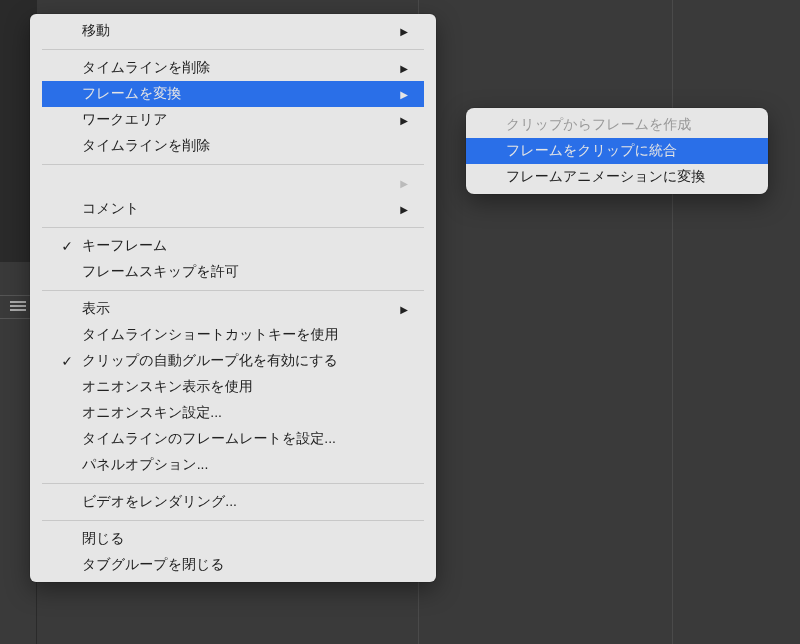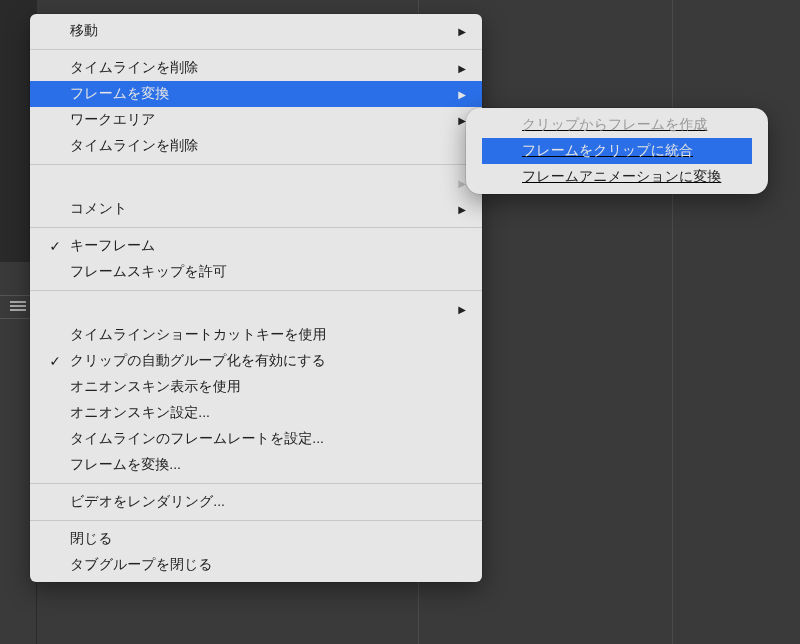--- a/index.html
+++ b/index.html
@@ -15,36 +15,35 @@
     .bg-line-v1 { position: absolute; left: 36px; top: 0; bottom: 0; width: 1px; background: #2a2a2a; }
     .bg-line-v2 { position: absolute; left: 418px; top: 0; bottom: 0; width: 1px; background: #4a4a4a; }
     .bg-line-v3 { position: absolute; left: 672px; top: 0; bottom: 0; width: 1px; background: #4a4a4a; }
     .bg-dark-top { position: absolute; left: 0; top: 0; width: 36px; height: 262px; background: #2a2a2a; }
     .bg-widget { position: absolute; left: 0; top: 295px; width: 32px; height: 24px; background: #3a3a3a; border-top: 1px solid #555; border-bottom: 1px solid #555; }
     .bg-widget-lines { position: absolute; left: 10px; top: 301px; width: 16px; height: 2px; background: #aaa; box-shadow: 0 4px 0 #aaa, 0 8px 0 #aaa; }
     .context-menu {
       position: absolute;
       left: 30px;
       top: 14px;
-      width: 452px;
+      width: 406px;
       background: #e6e6e6;
       border-radius: 6px;
       box-shadow: 0 8px 24px rgba(0,0,0,0.4), 0 0 0 1px rgba(0,0,0,0.1);
-      padding: 4px 0;
+      padding: 4px 12px;
     }
     .submenu {
       position: absolute;
       left: 466px;
       top: 108px;
       width: 302px;
       background: #e6e6e6;
-      border-radius: 14px;
+      border-radius: 8px;
       box-shadow: 0 8px 24px rgba(0,0,0,0.4), 0 0 0 1px rgba(0,0,0,0.1);
-      padding: 4px 16px;
-      text-decoration: underline;
+      padding: 4px 0;
     }
     .menu-item {
       display: flex;
       align-items: center;
       padding: 0 16px;
       height: 26px;
       color: #222;
       cursor: default;
       position: relative;
     }
@@ -123,20 +122,21 @@
       <span class="check">✓</span>
       <span class="label">キーフレーム</span>
     </div>
     <div class="menu-item">
       <span class="check"></span>
       <span class="label">フレームスキップを許可</span>
     </div>
     <div class="separator"></div>
     <div class="menu-item">
       <span class="check"></span>
+      <span class="label">表示</span>
       <span class="arrow">▶</span>
     </div>
     <div class="menu-item">
       <span class="check"></span>
       <span class="label">タイムラインショートカットキーを使用</span>
     </div>
     <div class="menu-item">
       <span class="check">✓</span>
       <span class="label">クリップの自動グループ化を有効にする</span>
     </div>
@@ -147,21 +147,21 @@
     <div class="menu-item">
       <span class="check"></span>
       <span class="label">オニオンスキン設定...</span>
     </div>
     <div class="menu-item">
       <span class="check"></span>
       <span class="label">タイムラインのフレームレートを設定...</span>
     </div>
     <div class="menu-item">
       <span class="check"></span>
-      <span class="label">フレームを変換...</span>
+      <span class="label">パネルオプション...</span>
     </div>
     <div class="separator"></div>
     <div class="menu-item">
       <span class="check"></span>
       <span class="label">ビデオをレンダリング...</span>
     </div>
     <div class="separator"></div>
     <div class="menu-item">
       <span class="check"></span>
       <span class="label">閉じる</span>

